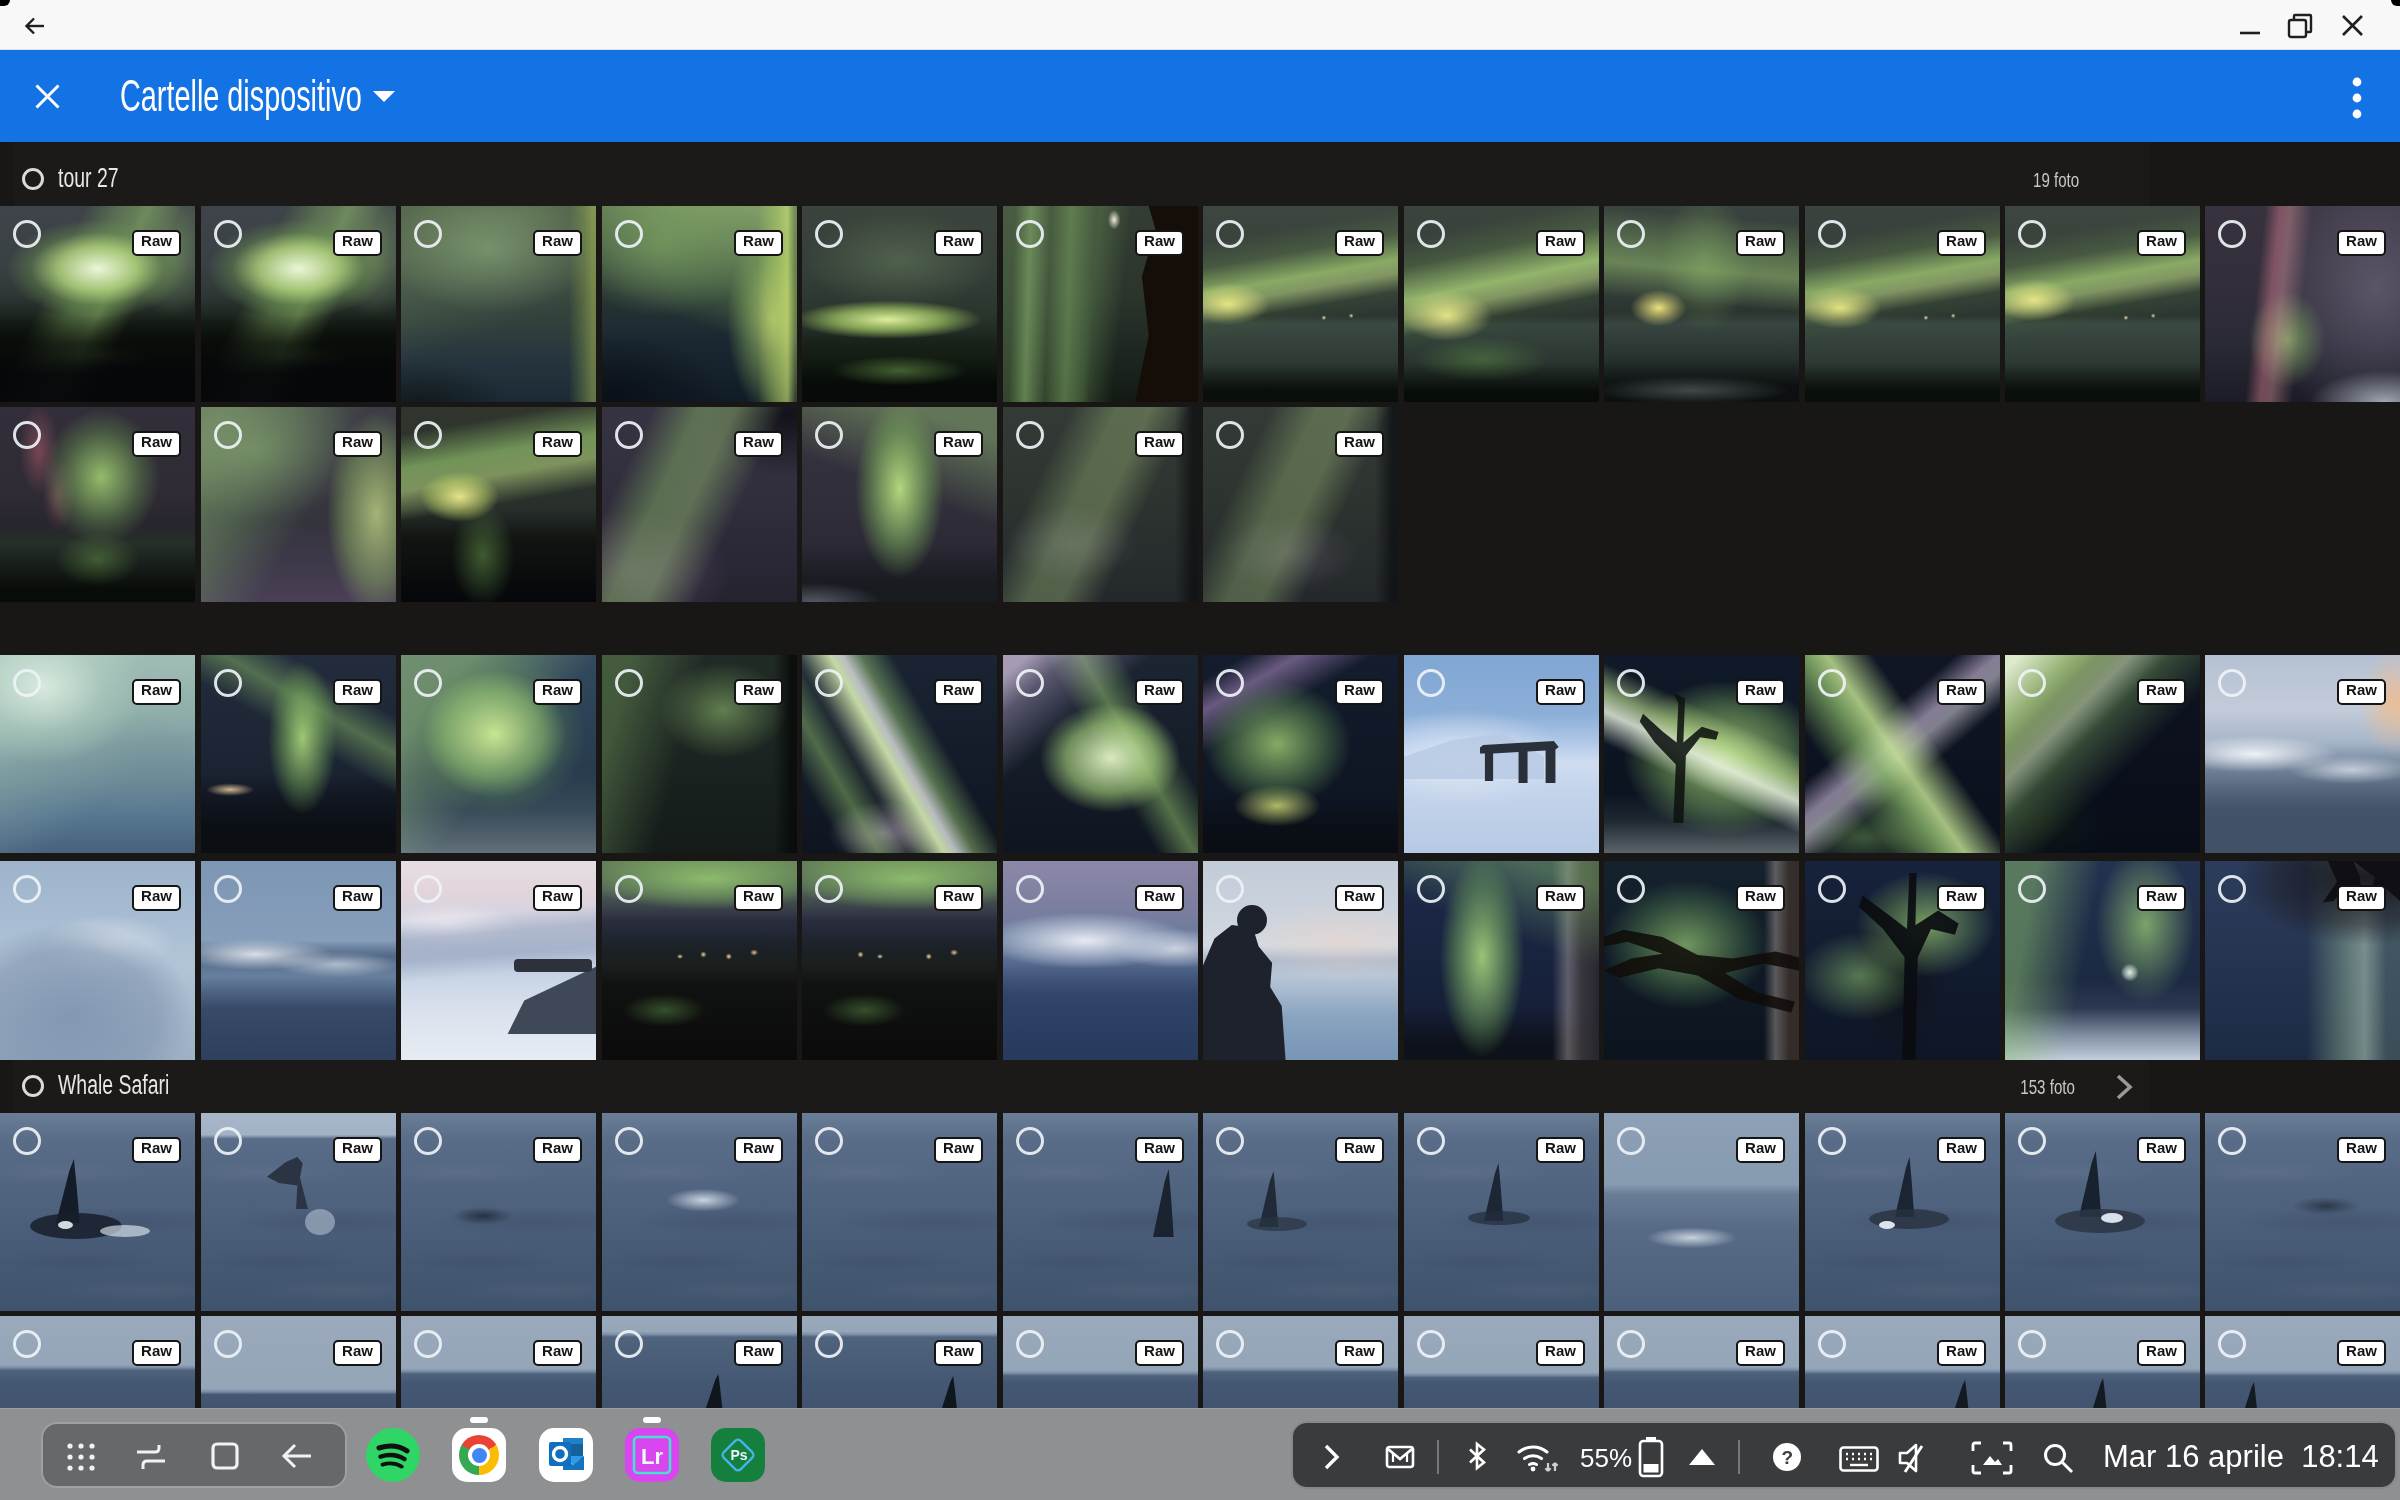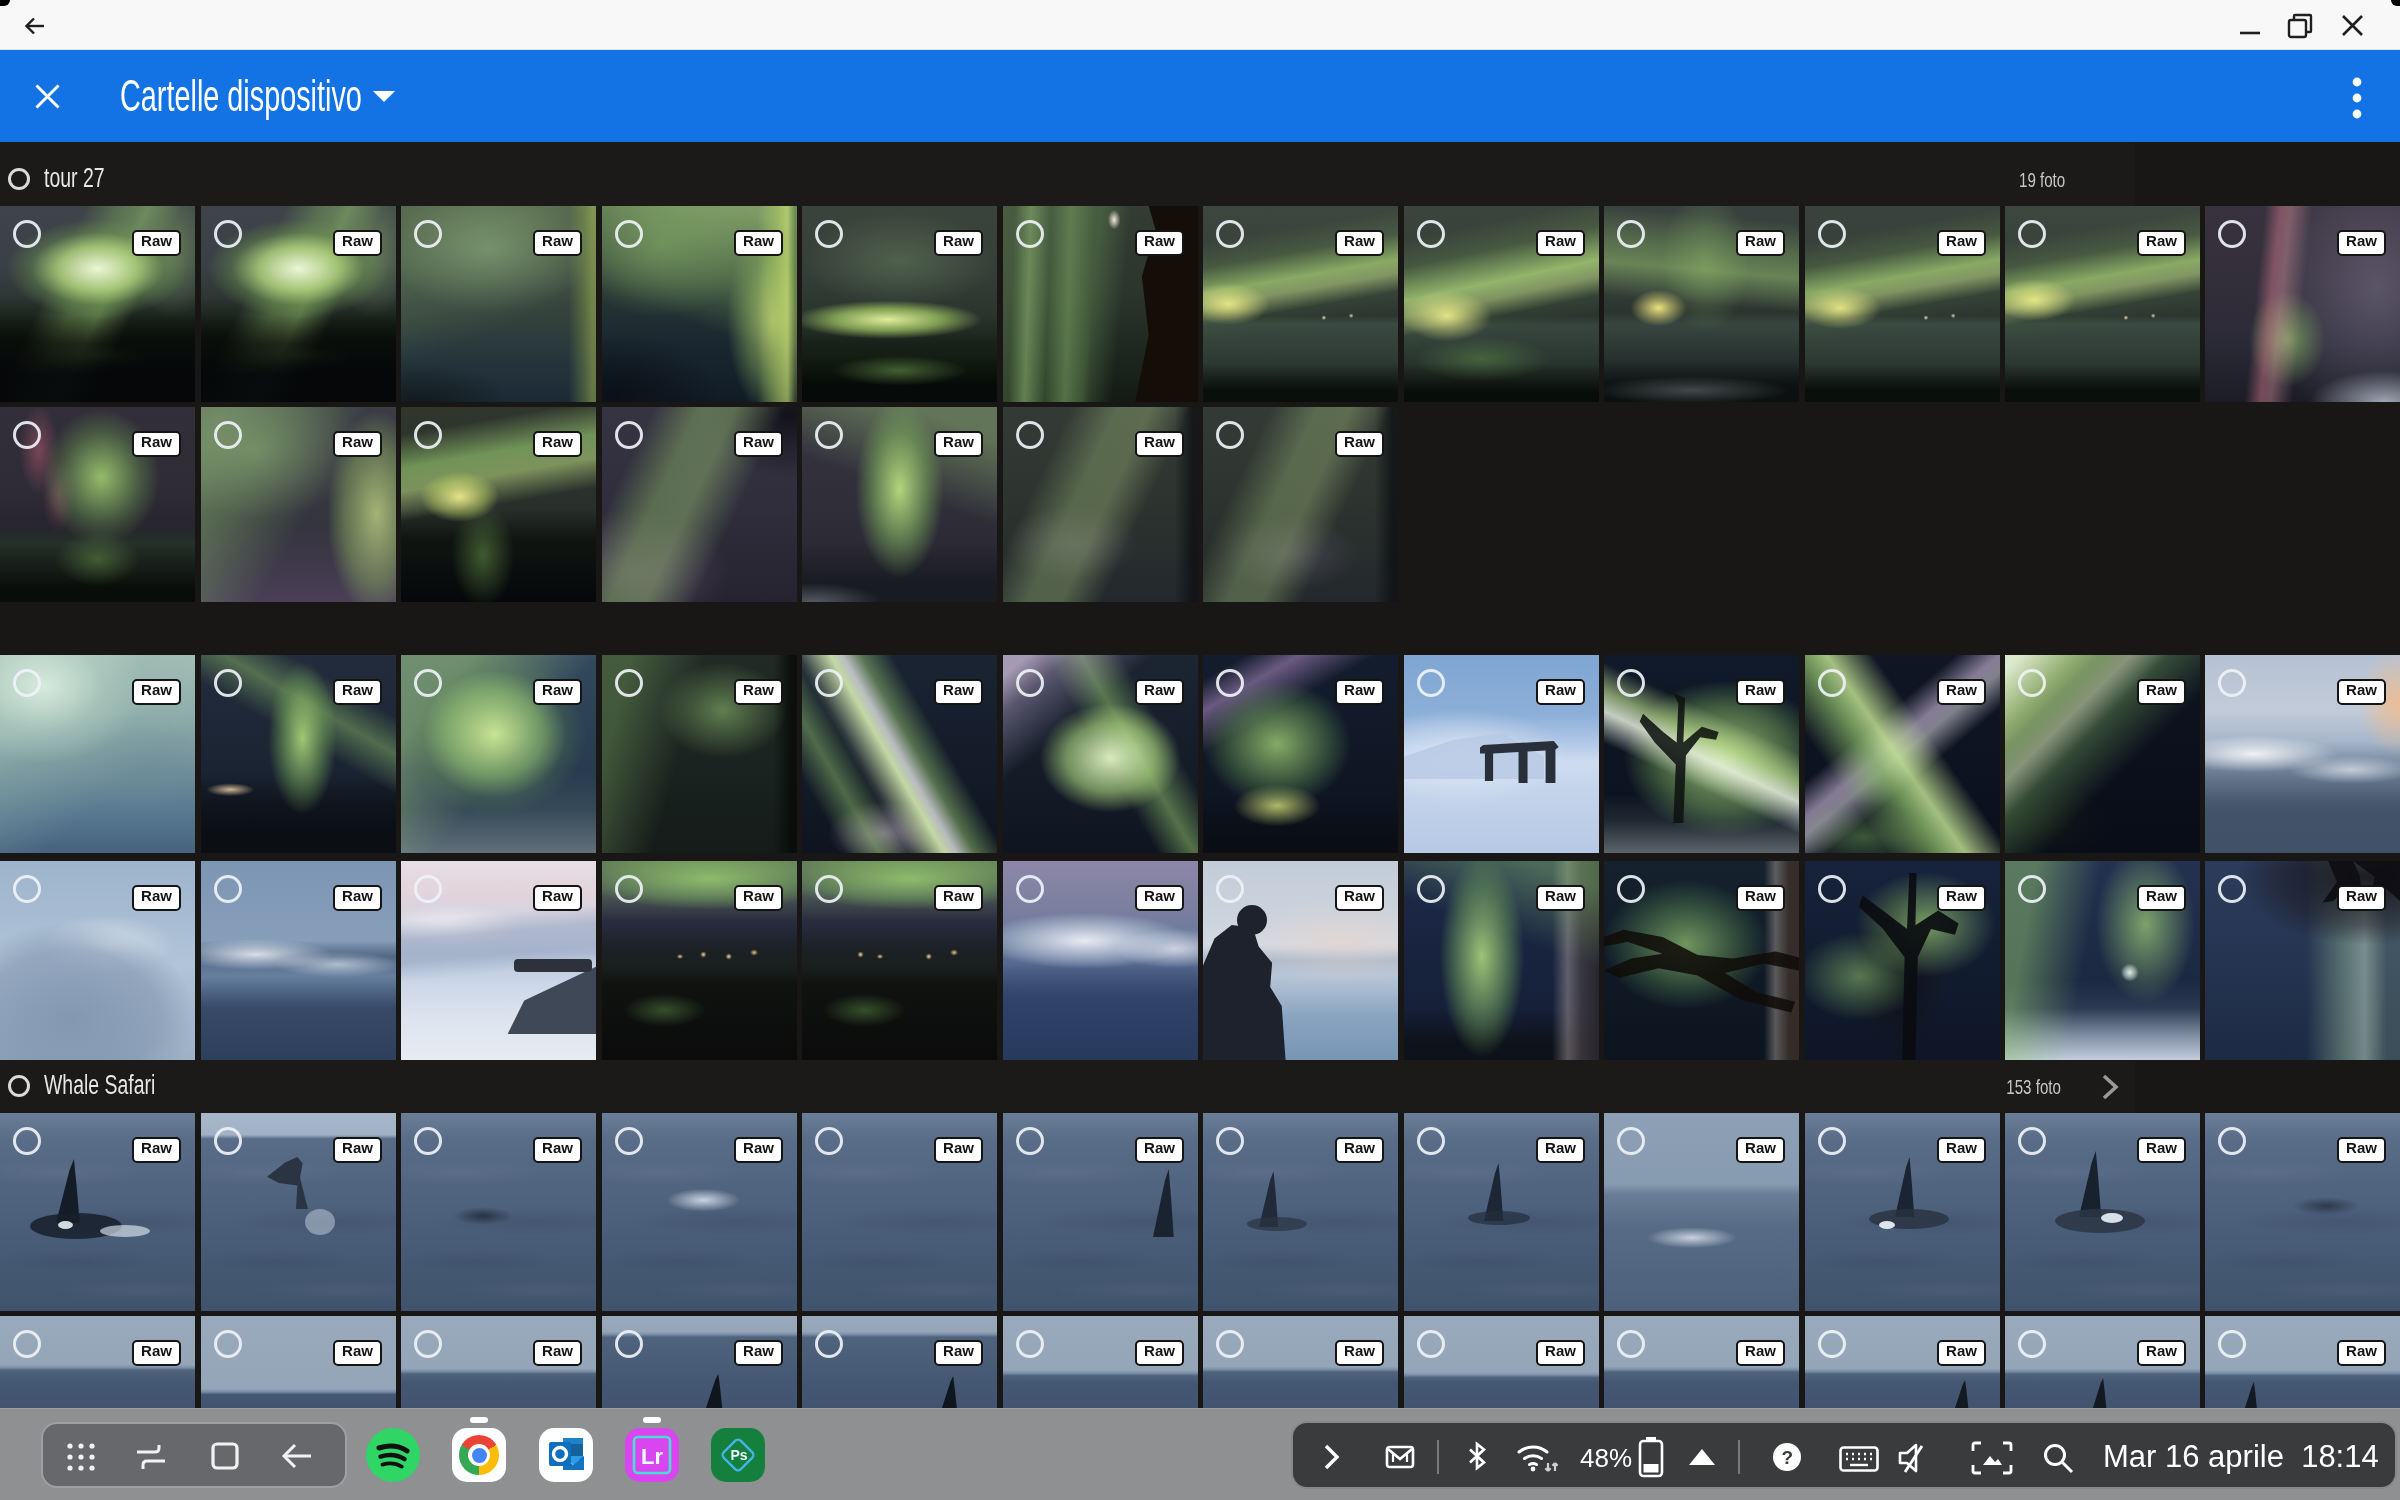--- a/index.html
+++ b/index.html
@@ -7,21 +7,21 @@
 #tb{position:absolute;left:0;top:0;width:2400px;height:50px;background:#f8f8f8;border-bottom:1px solid #e0e0e0}
 #tb svg{position:absolute}
 .corner{position:absolute;background:#000}
 
 #bb{position:absolute;left:0;top:50px;width:2400px;height:92px;background:#1372e4}
 .cn{display:inline-block;transform:scaleX(.72);transform-origin:0 50%;white-space:nowrap}
 .cnt{display:inline-block;transform:scaleX(.655);transform-origin:0 50%;white-space:nowrap}
 .cnr{display:inline-block;transform:scaleX(.72);transform-origin:100% 50%;white-space:nowrap}
 #bbtitle{position:absolute;left:120px;top:0;height:92px;line-height:92px;font-size:44px;color:#fff;font-weight:400}
 
-.hdr{position:absolute;left:0;width:2135px;background:#1c1a19;color:#e8e6e4}
+.hdr{position:absolute;left:14px;width:2135px;background:#1c1a19;color:#e8e6e4}
 .hdr .rad{position:absolute;width:22px;height:22px;border:3px solid #dadada;border-radius:50%;left:8px}
 .hdr .nm{position:absolute;left:44px;font-size:27px;line-height:27px;color:#e8e6e4}
 .hdr .ct{position:absolute;font-size:21px;line-height:24px;color:#c9c7c5}
 
 .t{position:absolute;width:195px;overflow:hidden}
 .t::before{content:"";position:absolute;left:13px;top:14px;width:22px;height:22px;border:3px solid rgba(238,242,246,.92);border-radius:50%}
 .t::after{content:"Raw";position:absolute;right:14px;top:24px;width:45px;height:22px;background:#fff;border:2px solid #141414;border-radius:5px;color:#141414;font-size:15px;font-weight:700;line-height:18px;text-align:center;letter-spacing:0}
 .t s{position:absolute;display:block}
 
 #shelf{position:absolute;left:0;top:1408px;width:2400px;height:92px;background:#8f9092;border-top:1px solid #9c9d9f}
@@ -289,21 +289,21 @@
             <path d="M4 11a22 22 0 0 1 28 0"></path>
             <path d="M9.5 17.5a14.5 14.5 0 0 1 17 0"></path>
             <path d="M14.5 23.5a7.5 7.5 0 0 1 7 0"></path>
             <circle cx="18" cy="28" r="2.4" fill="#fff" stroke="none"></circle>
           </g>
           <g stroke="#cfd0d2" stroke-width="2.2">
             <path d="M33 22v8m0 0-2.6-2.8M33 30l2.6-2.8"></path>
             <path d="M40 30v-8m0 0-2.6 2.8M40 22l2.6 2.8"></path>
           </g>
         </svg>
-  <div class="trtxt" style="left:287px;top:20px;font-size:26px">48%</div>
+  <div class="trtxt" style="left:287px;top:20px;font-size:26px">55%</div>
   <svg style="left:345px;top:13px" width="26" height="42" viewBox="0 0 26 42" fill="none">
           <rect x="8" y="1" width="10" height="4" fill="#fff"></rect>
           <rect x="2" y="5" width="22" height="35" rx="3.5" stroke="#fff" stroke-width="2.6"></rect>
           <rect x="5.5" y="28" width="15" height="8.5" fill="#fff"></rect>
         </svg>
   <svg style="left:396px;top:26px" width="26" height="16" viewBox="0 0 26 16" fill="#fff">
           <path d="M13 0 26 16H0z"></path>
         </svg>
   <div class="sep" style="left:445px"></div>
   <svg style="left:479px;top:19px" width="30" height="30" viewBox="0 0 30 30">

